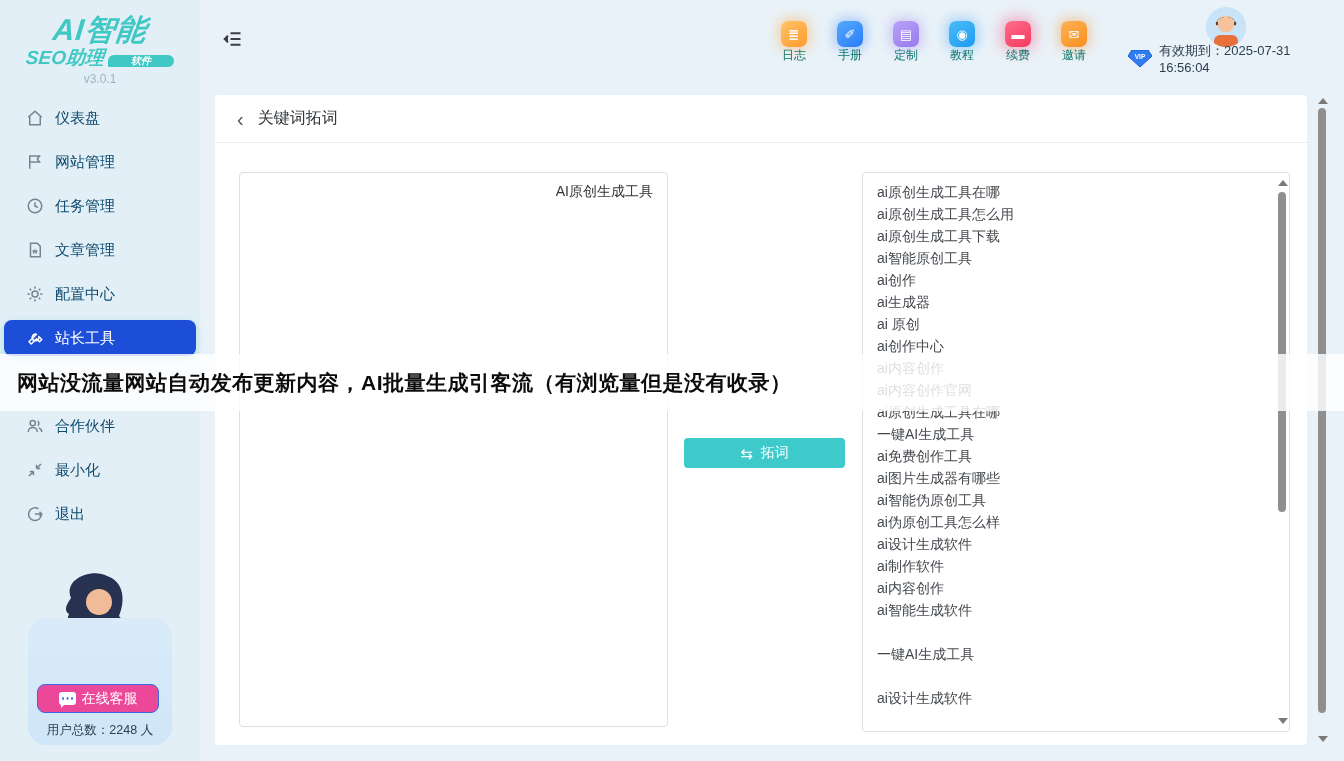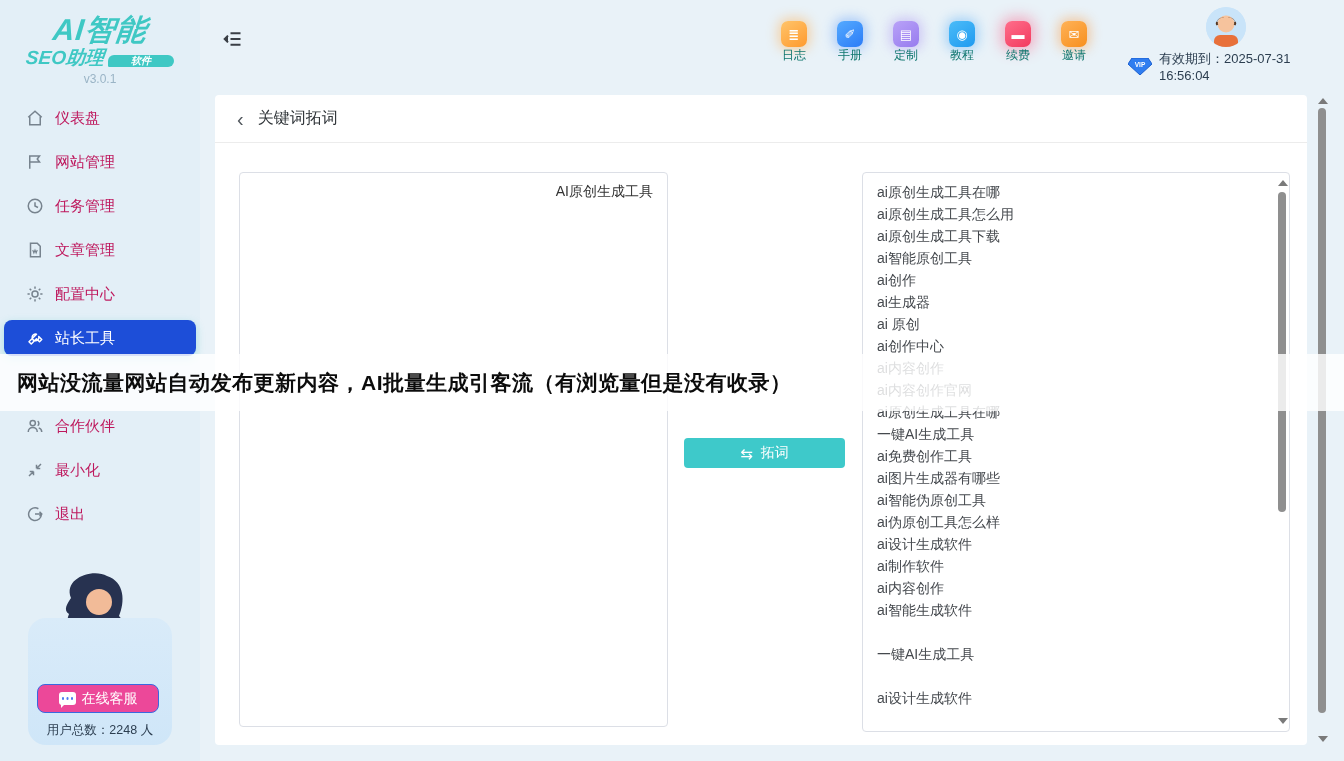--- a/index.html
+++ b/index.html
@@ -10,21 +10,21 @@
   }
   
   .sidebar { position:absolute; left:0; top:0; width:200px; height:761px; background:#e3eff7; }
   .logo { text-align:center; padding-top:14px; color:#3fc8c4; font-style:italic; font-weight:800; line-height:1.05; }
   .logo .l1 { font-size:30px; letter-spacing:1px; display:block; transform:skewX(-6deg); }
   .logo .l2row { display:flex; justify-content:center; align-items:flex-end; gap:4px; margin-top:2px; }
   .logo .l2 { font-size:19px; transform:skewX(-6deg); }
   .logo .badge { background:#3fc8c4; color:#fff; font-size:10px; font-style:italic; padding:1px 23px; border-radius:9px 9px 9px 2px; font-weight:700; }
   .version { text-align:center; color:#9ab4c6; font-size:12px; margin-top:6px; font-style:normal; font-weight:400; }
   .nav { margin-top:14px; }
-  .nav-item { display:flex; align-items:center; height:36px; margin:0 4px 8px 4px; padding-left:22px; color:#be185d; font-size:15px; border-radius:8px; cursor:pointer; }
+  .nav-item { display:flex; align-items:center; height:36px; margin:0 4px 8px 4px; padding-left:22px; color:#0c4a6e; font-size:15px; border-radius:8px; cursor:pointer; }
   .nav-item .nico { width:18px; height:18px; margin-right:11px; color:#77838e; flex:0 0 18px; }
   .nav-item.active { background:#1d4ed8; color:#fff; box-shadow:0 3px 8px rgba(53,196,193,.35); }
   .nav-item.active .nico { color:#fff; }
   .nav-spacer { height:36px; margin-bottom:8px; }
   .nico svg { width:18px; height:18px; display:block; }
   
   .service-card { position:absolute; left:28px; top:618px; width:144px; height:127px; background:linear-gradient(180deg,#d9ebf9,#cfe6f8); border-radius:18px; }
   .service-illu { position:absolute; left:33px; top:568px; width:136px; height:122px; }
   .service-btn { position:absolute; left:37px; top:684px; width:122px; height:29px; background:#ec4899; border:1px solid #3a68e0; border-radius:8px; color:#fff; font-size:14px; display:flex; align-items:center; justify-content:center; gap:6px; cursor:pointer; }
   .chat-ico { width:17px; height:13px; background:#fff; border-radius:3px; position:relative; display:inline-block; }
@@ -37,21 +37,21 @@
   .tb-item { width:56px; display:flex; flex-direction:column; align-items:center; cursor:pointer; }
   .tb-ico { width:26px; height:26px; border-radius:7px; display:flex; align-items:center; justify-content:center; color:#fff; font-size:13px; font-weight:700; }
   .tb-label { margin-top:0; font-size:12px; color:#0f766e; }
   .i-log    { background:linear-gradient(145deg,#ffc46a,#ff9a2e); box-shadow:0 0 12px 3px rgba(255,170,70,.45); }
   .i-manual { background:linear-gradient(145deg,#55aaff,#2b7cf7); box-shadow:0 0 12px 3px rgba(70,140,250,.4); }
   .i-custom { background:linear-gradient(145deg,#b9a2f8,#977bee); box-shadow:0 0 12px 3px rgba(160,130,240,.4); }
   .i-tutor  { background:linear-gradient(145deg,#4cbcf8,#1e9af0); box-shadow:0 0 12px 3px rgba(60,160,245,.4); }
   .i-renew  { background:linear-gradient(145deg,#ff6e8b,#f23a5e); box-shadow:0 0 14px 4px rgba(250,90,130,.45); }
   .i-invite { background:linear-gradient(145deg,#ffb257,#f78f1e); box-shadow:0 0 12px 3px rgba(250,150,60,.45); }
   .avatar { position:absolute; left:1206px; top:7px; width:40px; height:40px; border-radius:50%; overflow:hidden; background:#c9e4f9; cursor:pointer; }
-  .vip-row { position:absolute; left:1128px; top:50px; display:flex; align-items:center; gap:7px; }
+  .vip-row { position:absolute; left:1128px; top:42px; display:flex; align-items:center; gap:7px; }
   .vip-gem { position:relative; width:24px; height:17px; }
   .vip-gem svg { display:block; }
   .validity { font-size:13px; color:#2c3e50; }
   
   .main-card { position:absolute; left:215px; top:95px; width:1092px; height:650px; background:#fff; border-radius:4px; }
   .title-bar { height:48px; display:flex; align-items:center; padding-left:22px; border-bottom:1px solid #ececec; }
   .back-ico { font-size:20px; color:#50565c; margin-right:14px; cursor:pointer; line-height:1; }
   .page-title { font-size:16px; color:#2f3438; font-weight:500; }
   .input-box { position:absolute; left:24px; top:77px; width:429px; height:555px; border:1px solid #dcdfe6; border-radius:4px; padding:10px 14px; font-size:14px; color:#333; resize:none; outline:none; font-family:inherit; background:#fff;text-align:right; }
   .expand-btn { position:absolute; left:469px; top:343px; width:161px; height:30px; background:#3ec9ca; border:none; border-radius:4px; color:#fff; font-size:14px; display:flex; align-items:center; justify-content:center; gap:8px; cursor:pointer; font-family:inherit; }

